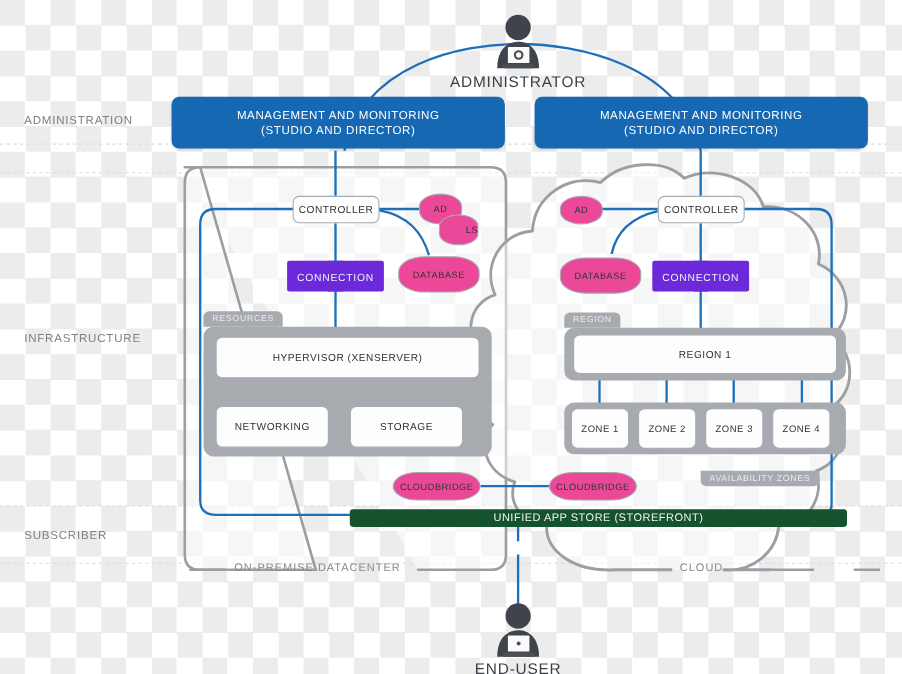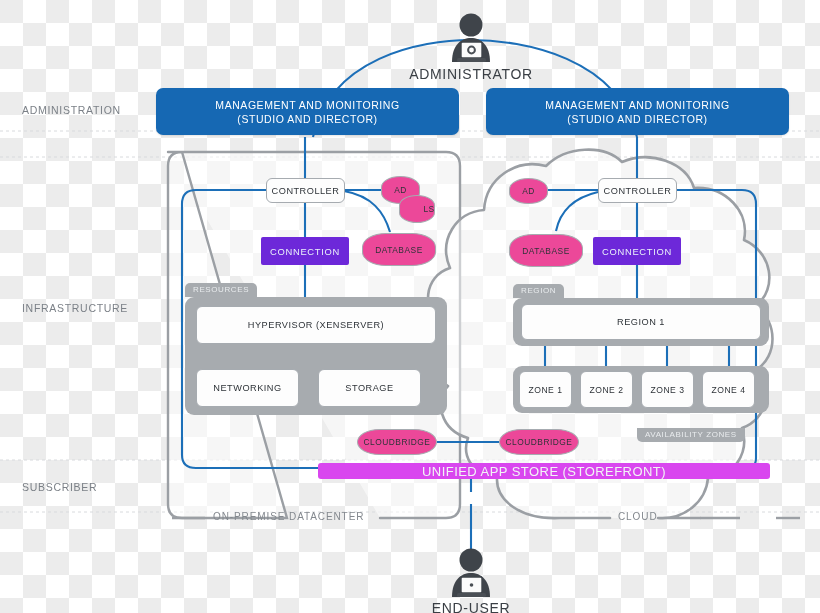--- a/index.html
+++ b/index.html
@@ -83,25 +83,25 @@
     letter-spacing:.6px;
     padding:2px 8px 3px 8px;
     border-radius:5px 5px 0 0;
     font-family:"Liberation Sans", sans-serif;
     white-space:nowrap;
   }
   .panel-tab.br{border-radius:0 0 5px 5px;}
 
   .graybar{
     position:absolute;
-    background:#d946ef;
+    background:#14532d;
     border-radius:3px;
     display:flex;align-items:center;justify-content:center;
     color:#f2f4f5;
-    font-size:13px;
+    font-size:10px;
     letter-spacing:.45px;
     font-family:"Liberation Sans", sans-serif;
   }
 
   .personlabel{
     position:absolute;
     font-size:14px;
     letter-spacing:.7px;
     color:#3a3f45;
     font-weight:normal;

